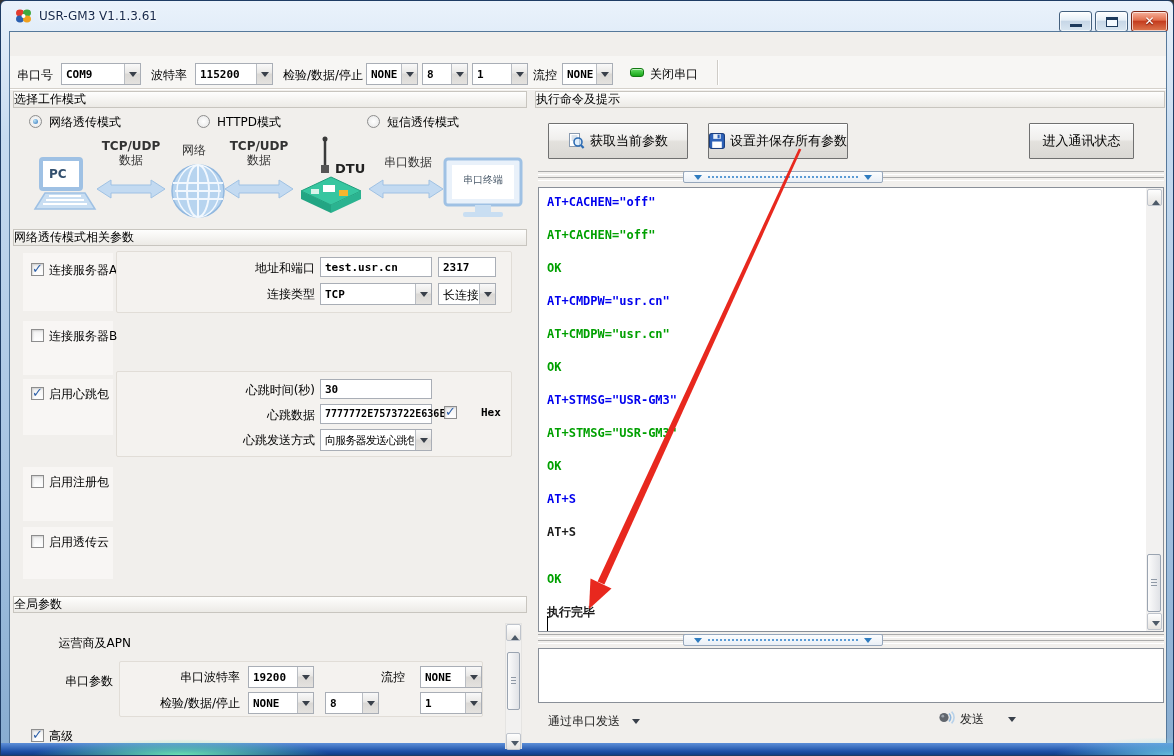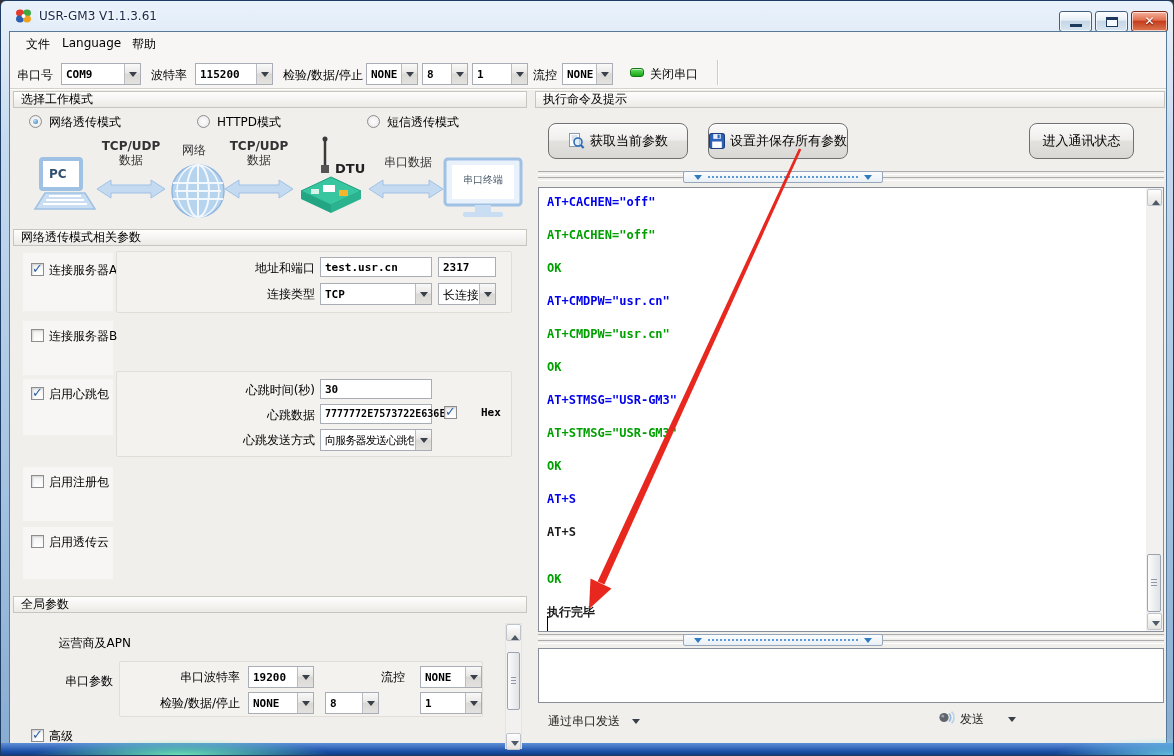--- a/index.html
+++ b/index.html
@@ -47,31 +47,31 @@
   .combo { background:#fff; border:1px solid #A9AEB6; height:22px; }
   .combo .cval { position:absolute; left:4px; top:4px; right:17px; overflow:hidden; white-space:nowrap; }
   .combo .cval.cn { font-family:"DejaVu Sans","Liberation Sans",sans-serif; font-size:12px; font-weight:normal; top:3px; }
   .combo .cval.tight { font-size:11px; letter-spacing:-0.8px; }
   .combo .cbtn { position:absolute; right:0; top:0; bottom:0; width:16px;
                  background:linear-gradient(#F9F9F9,#E9E8E6 45%,#DAD8D5 50%,#E4E2DF);
                  border-left:1px solid #B9BDC3; }
   .combo .cbtn::after { content:""; position:absolute; left:4px; top:8px;
                         border:4px solid transparent; border-top:5px solid #39404A; }
   .sect { height:17px; line-height:15px; background:linear-gradient(#FEFEFD,#ECEAE6);
-          border:1px solid #C8C5BF; padding-left:7px; }
+          border:1px solid #C8C5BF; }
   .cbbox { background:#F8F6F4; }
   .cb { width:13px; height:13px; background:linear-gradient(#F2F2F2,#FFF); border:1px solid #8D8D8D;
         box-shadow:inset 1px 1px 2px rgba(0,0,0,.15); }
   .cb.on::after { content:"✓"; position:absolute; left:0px; top:-3px; font-size:13px; font-weight:bold; color:#2C5FA8; }
   .radio { width:13px; height:13px; border:1px solid #8D8D8D; border-radius:50%;
            background:radial-gradient(#FFF,#E4E4E4); }
   .radio.on::after { content:""; position:absolute; left:3px; top:3px; width:5px; height:5px; border-radius:50%;
                      background:radial-gradient(circle at 35% 35%,#BDE5F8,#2E71B8); }
   .ppanel { background:#F4F2EF; border:1px solid #E1DDD7; border-radius:2px; }
-  .btn { border:1px solid #707070; border-radius:8px; text-align:center;
+  .btn { border:1px solid #707070; border-radius:1px; text-align:center;
          background:linear-gradient(#FAFAFA,#F0EFED 45%,#E3E1DD 52%,#DAD8D4);
          box-shadow:inset 0 1px 0 #fff; font-size:13px; }
   .btn .bl { vertical-align:middle; }
   .btn svg { vertical-align:middle; margin-right:5px; }
 
   
   .sb { background:#F2F1F0; border:1px solid #E5E4E2; }
   .sbtn { background:linear-gradient(#FEFEFE,#E6E4E1); border:1px solid #BFC4CC; border-radius:2px; }
   .tri-up::after { content:""; position:absolute; left:4px; top:6px; border:4px solid transparent; border-bottom:5px solid #4D5A68; }
   .tri-dn::after { content:""; position:absolute; left:4px; top:7px; border:4px solid transparent; border-top:5px solid #4D5A68; }
@@ -135,25 +135,20 @@
     <span class="abs wbtn close" style="left:1130px;top:10px;width:37px;">
         <span class="g-x">✕</span>
       </span>
   </div>
 
   <div class="abs client"></div>
   <div class="abs frame-bottom"></div>
   <div class="abs glow-green"></div>
   <div class="abs glow-cyan"></div>
 
-  <div class="abs menubar">
-    <span class="menu-item" style="left:12px;">文件</span>
-    <span class="menu-item" style="left:48px;">Language</span>
-    <span class="menu-item" style="left:118px;">帮助</span>
-  </div>
 
   <div class="abs toolbar"></div>
   <span class="abs lbl" style="left:16px;top:66px;">串口号</span>
   <div class="abs combo" style="left:60px;top:62px;width:80px;">
     <span class="cval mono">COM9</span>
       <span class="cbtn"></span>
   </div>
   <span class="abs lbl" style="left:150px;top:66px;">波特率</span>
   <div class="abs combo" style="left:194px;top:62px;width:78px;">
     <span class="cval mono">115200</span>

